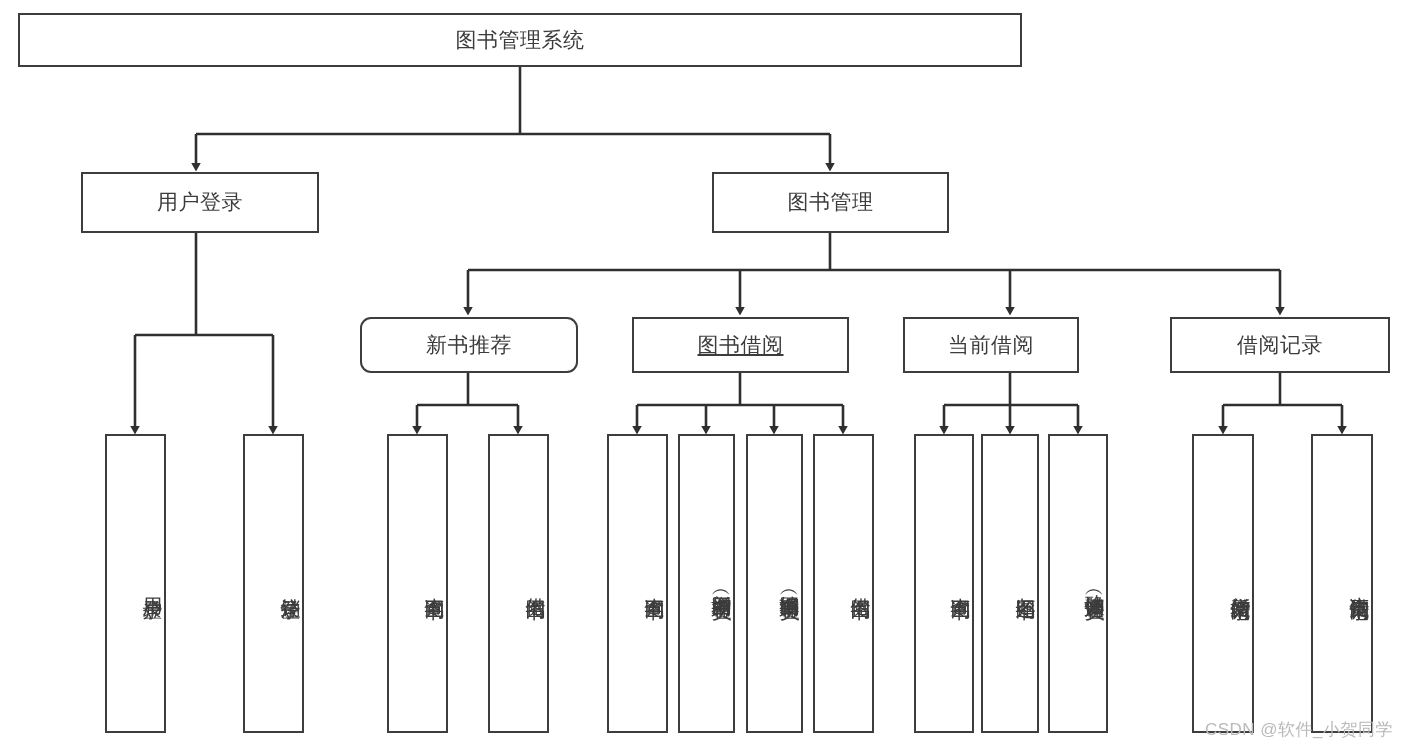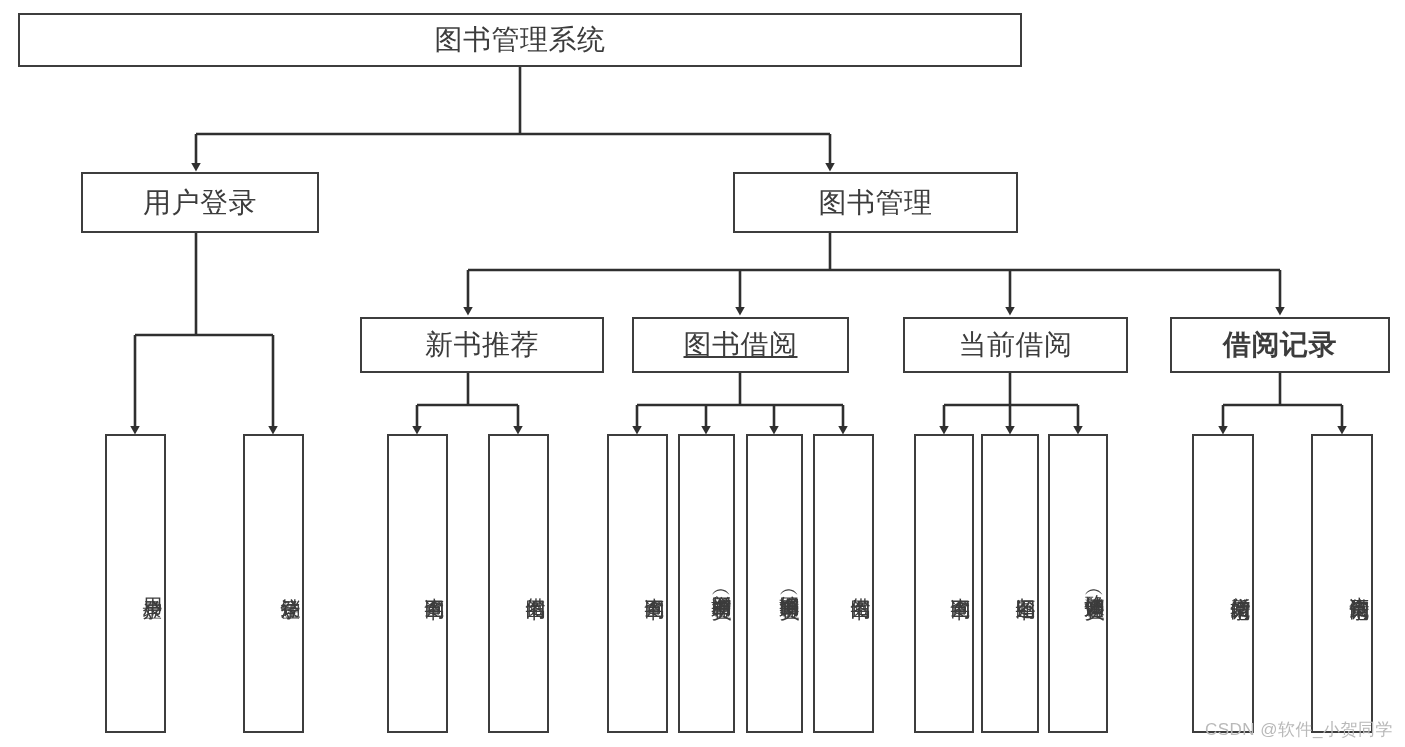--- a/index.html
+++ b/index.html
@@ -31,21 +31,21 @@
     background: #ffffff;
     border: 2px solid #3d3d3d;
     color: #3c3c3c;
     display: flex;
     align-items: center;
     justify-content: center;
     text-align: center;
     line-height: 1.18;
   }
   .node.horiz {
-    font-size: 28px;
+    font-size: 21px;
     letter-spacing: 0.5px;
   }
   .node.vert {
     font-size: 20px;
     writing-mode: vertical-rl;
     text-orientation: upright;
     letter-spacing: 1px;
     padding: 6px 0;
     align-items: flex-start;
     justify-content: center;
@@ -124,34 +124,34 @@
     </g>
   </svg>
 
   <div class="node horiz" style="left:18px; top:13px; width:1004px; height:54px;">
     <span>图书管理系统</span>
   </div>
 
   <div class="node horiz" style="left:81px; top:172px; width:238px; height:61px;">
     <span>用户登录</span>
   </div>
-  <div class="node horiz" style="left:712px; top:172px; width:285px; height:61px;margin-left:21px;">
+  <div class="node horiz" style="left:712px; top:172px; width:237px; height:61px;">
     <span>图书管理</span>
   </div>
 
-  <div class="node horiz" style="left:360px; top:317px; width:244px; height:56px;">
+  <div class="node horiz" style="left:360px; top:317px; width:218px; height:56px;border-radius:11px;">
     <span>新书推荐</span>
   </div>
   <div class="node horiz" style="left:632px; top:317px; width:217px; height:56px;text-decoration:underline;">
     <span>图书借阅</span>
   </div>
-  <div class="node horiz" style="left:903px; top:317px; width:225px; height:56px;">
+  <div class="node horiz" style="left:903px; top:317px; width:176px; height:56px;">
     <span>当前借阅</span>
   </div>
-  <div class="node horiz" style="left:1170px; top:317px; width:220px; height:56px;font-weight:bold;">
+  <div class="node horiz" style="left:1170px; top:317px; width:220px; height:56px;">
     <span>借阅记录</span>
   </div>
 
   <div class="node vert" style="left:105px; top:434px; width:61px; height:299px;">
     <span class="vtext">用户登录</span>
   </div>
   <div class="node vert" style="left:243px; top:434px; width:61px; height:299px;">
     <span class="vtext">注销登录</span>
   </div>
 

